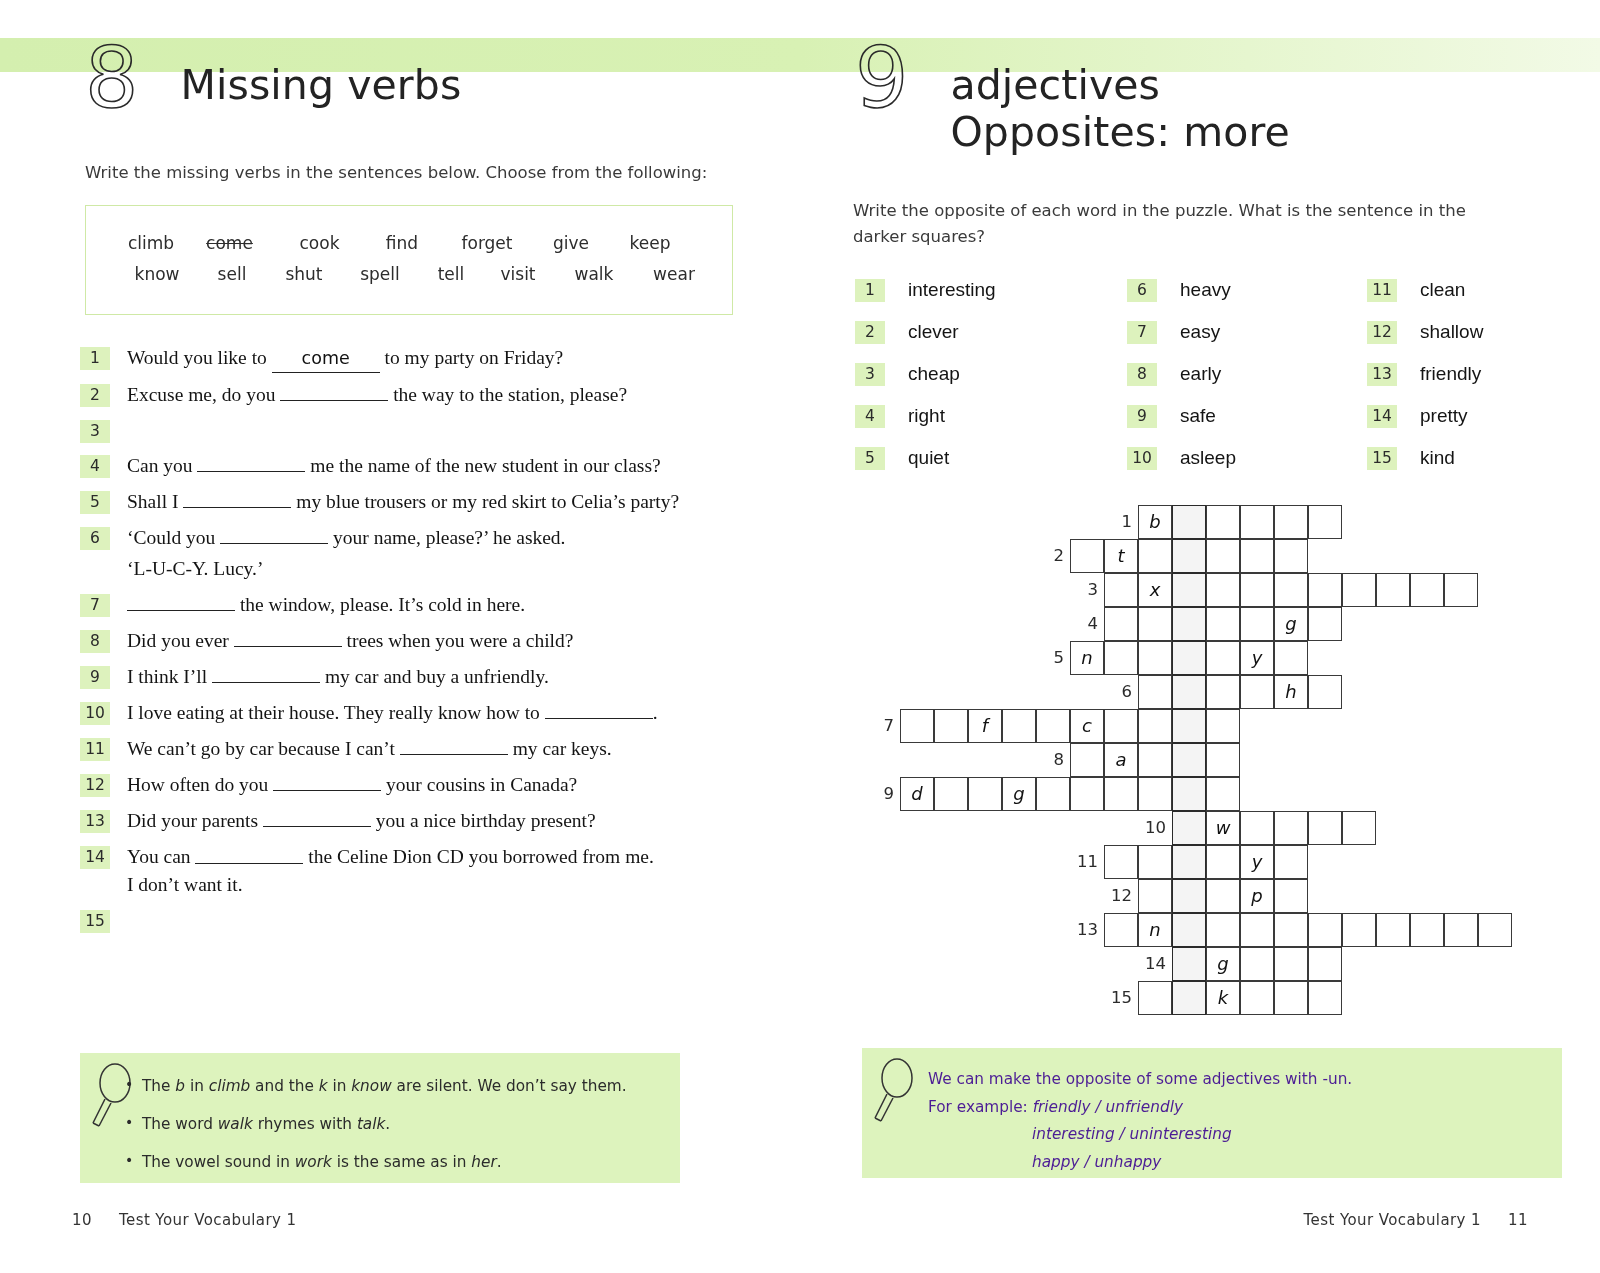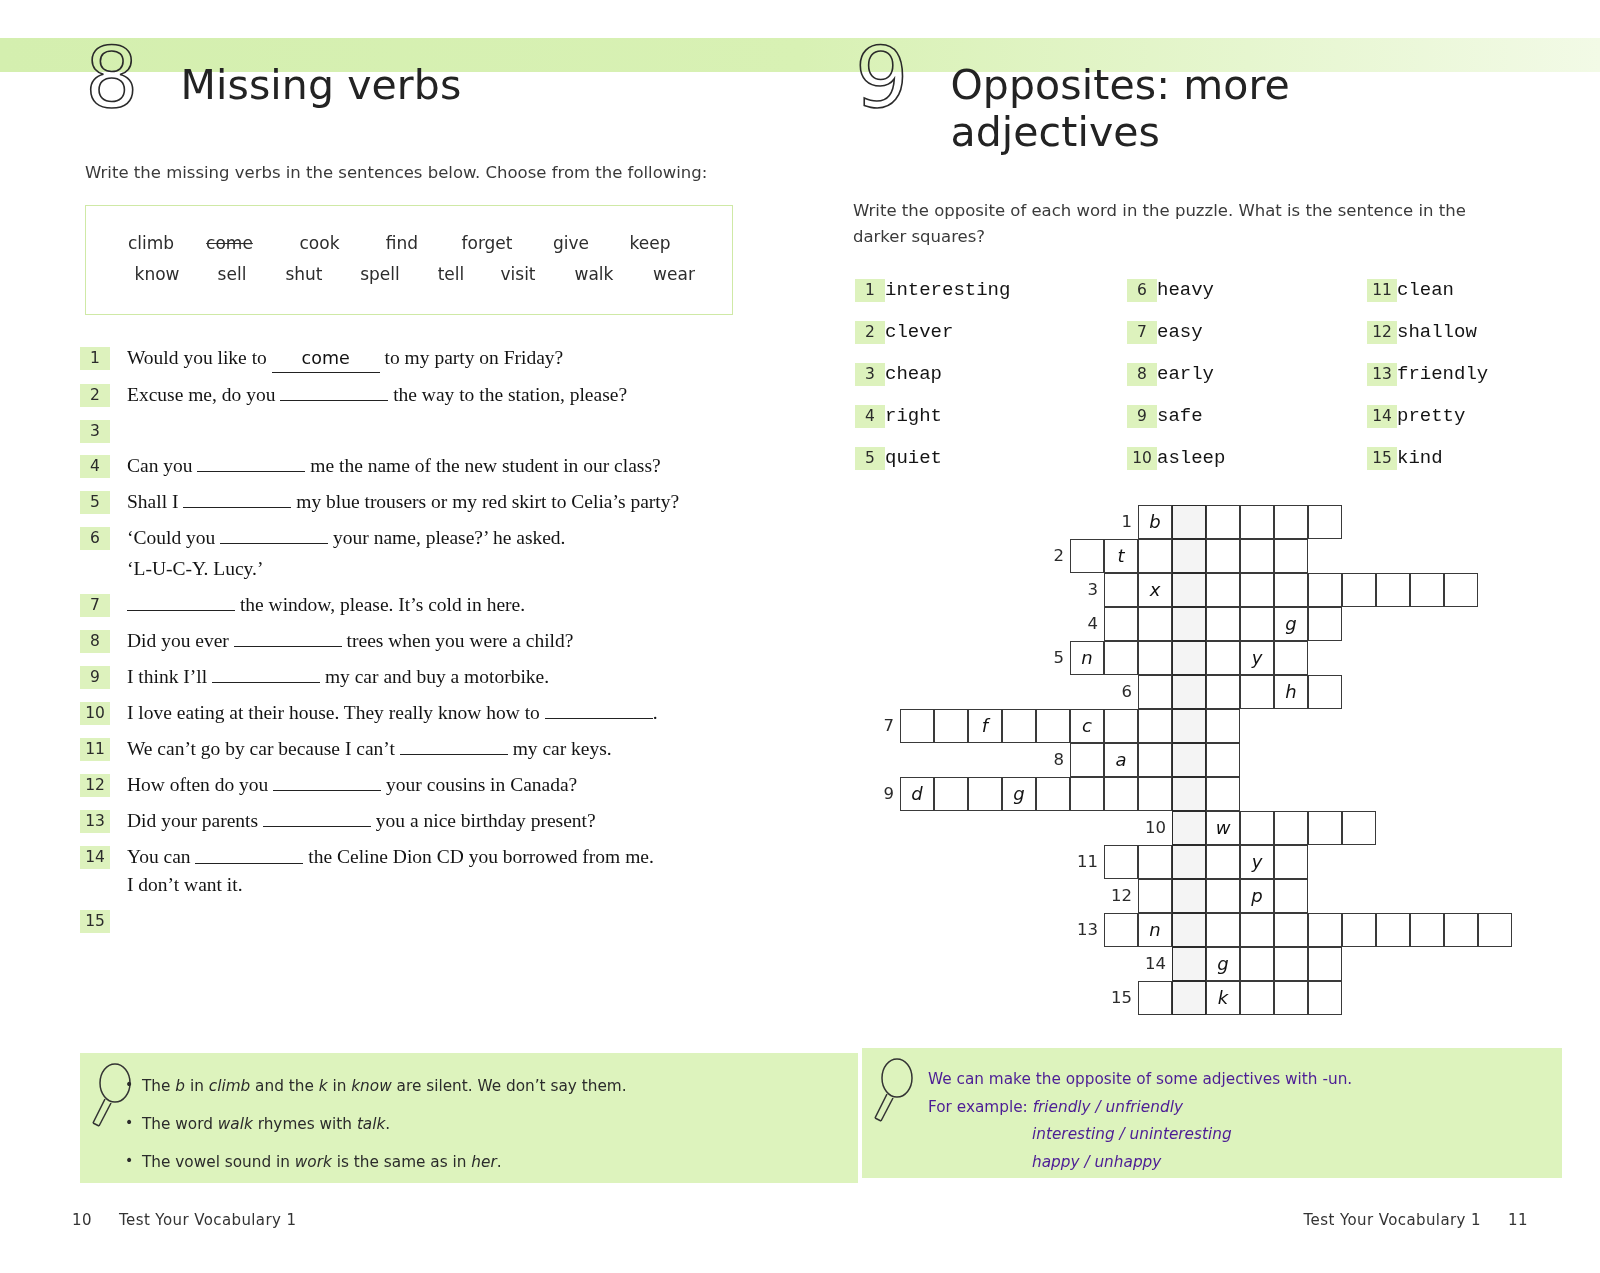--- a/index.html
+++ b/index.html
@@ -75,21 +75,21 @@
   }
   .filled i {
     font-style:normal; font-family:"DejaVu Sans", sans-serif;
     font-size:17.5px; color:#111;
   }
 
   
   .tipbox {
     position:absolute; background:#ddf3bd;
   }
-  .tip-left  { left:80px; top:1053px; width:778px; height:130px; }
+  .tip-left  { left:80px; top:1053px; width:600px; height:130px; }
   .tip-right { left:862px; top:1048px; width:700px; height:130px; }
   .tip-items {
     position:absolute; left:62px; top:22px; font-size:15.3px;
     color:#2b2b2b; font-family:"DejaVu Sans", sans-serif; line-height:1.5;
   }
   .tip-items li { margin-bottom:15px; list-style:none; position:relative; }
   .tip-items ul { margin:0; padding:0; }
   .tip-items li:before {
     content:"\2022"; position:absolute; left:-17px; top:-1px; font-size:14px;
   }
@@ -105,22 +105,22 @@
   .opcol.c1 { left:0; }
   .opcol.c2 { left:272px; }
   .opcol.c3 { left:512px; }
   .oprow { display:flex; align-items:center; margin-bottom:18px; height:24px; }
   .opnum {
     width:30px; min-width:30px; height:23px; background:#ddf2bd;
     font-size:15.5px; color:#2b2b2b; text-align:center; line-height:23px;
     font-family:"DejaVu Sans", sans-serif;
   }
   .opword {
-    font-size:19px; color:#141414;
-    font-family:Liberation Mono, monospace;
+    margin-left:23px; font-size:19px; color:#141414;
+    font-family:Liberation Sans, sans-serif;
   }
 
   
   .xw { position:absolute; left:900px; top:505px; width:600px; height:510px; }
   .xw-cell {
     position:absolute; width:34px; height:34px;
     border:1.1px solid #3a3a3a; background:#ffffff;
   }
   .xw-cell.shade { background:#f4f4f4; border-color:#2a2a2a; border-left-width:1.6px; border-right-width:1.6px; }
   .xw-letter {
@@ -207,21 +207,21 @@
       <div class="qrow">
         <div class="qnum">7</div>
         <div class="qtext"><span class="blank b-wide"></span><span> the window, please. It’s cold in here.</span></div>
       </div>
       <div class="qrow">
         <div class="qnum">8</div>
         <div class="qtext"><span>Did you ever </span><span class="blank b-wide"></span><span> trees when you were a child?</span></div>
       </div>
       <div class="qrow">
         <div class="qnum">9</div>
-        <div class="qtext"><span>I think I’ll </span><span class="blank b-wide"></span><span> my car and buy a motorbike.</span></div>
+        <div class="qtext"><span>I think I’ll </span><span class="blank b-wide"></span><span> my car and buy a unfriendly.</span></div>
       </div>
       <div class="qrow">
         <div class="qnum">10</div>
         <div class="qtext"><span>I love eating at their house. They really know how to </span><span class="blank b-wide"></span><span>.</span></div>
       </div>
       <div class="qrow">
         <div class="qnum">11</div>
         <div class="qtext"><span>We can’t go by car because I can’t </span><span class="blank b-wide"></span><span> my car keys.</span></div>
       </div>
       <div class="qrow">
@@ -261,22 +261,22 @@
     <span class="fnum">10</span>
     <span class="ftxt">Test Your Vocabulary 1</span>
   </div>
 </div>
 
 <div class="page page-right">
 
   <div class="unit-head" style="left:55px; top:42px;">
     <div class="unit-num">9</div>
     <div class="unit-title" style="margin-left:42px; margin-top:20px;">
+      <div>adjectives</div>
       <div>Opposites: more</div>
-      <div>adjectives</div>
     </div>
   </div>
 
   <div class="instruct" style="left:53px; top:198px; width:640px;">
     <div>Write the opposite of each word in the puzzle. What is the sentence in the</div>
     <div>darker squares?</div>
   </div>
 </div>
 
 <div class="oplist">

